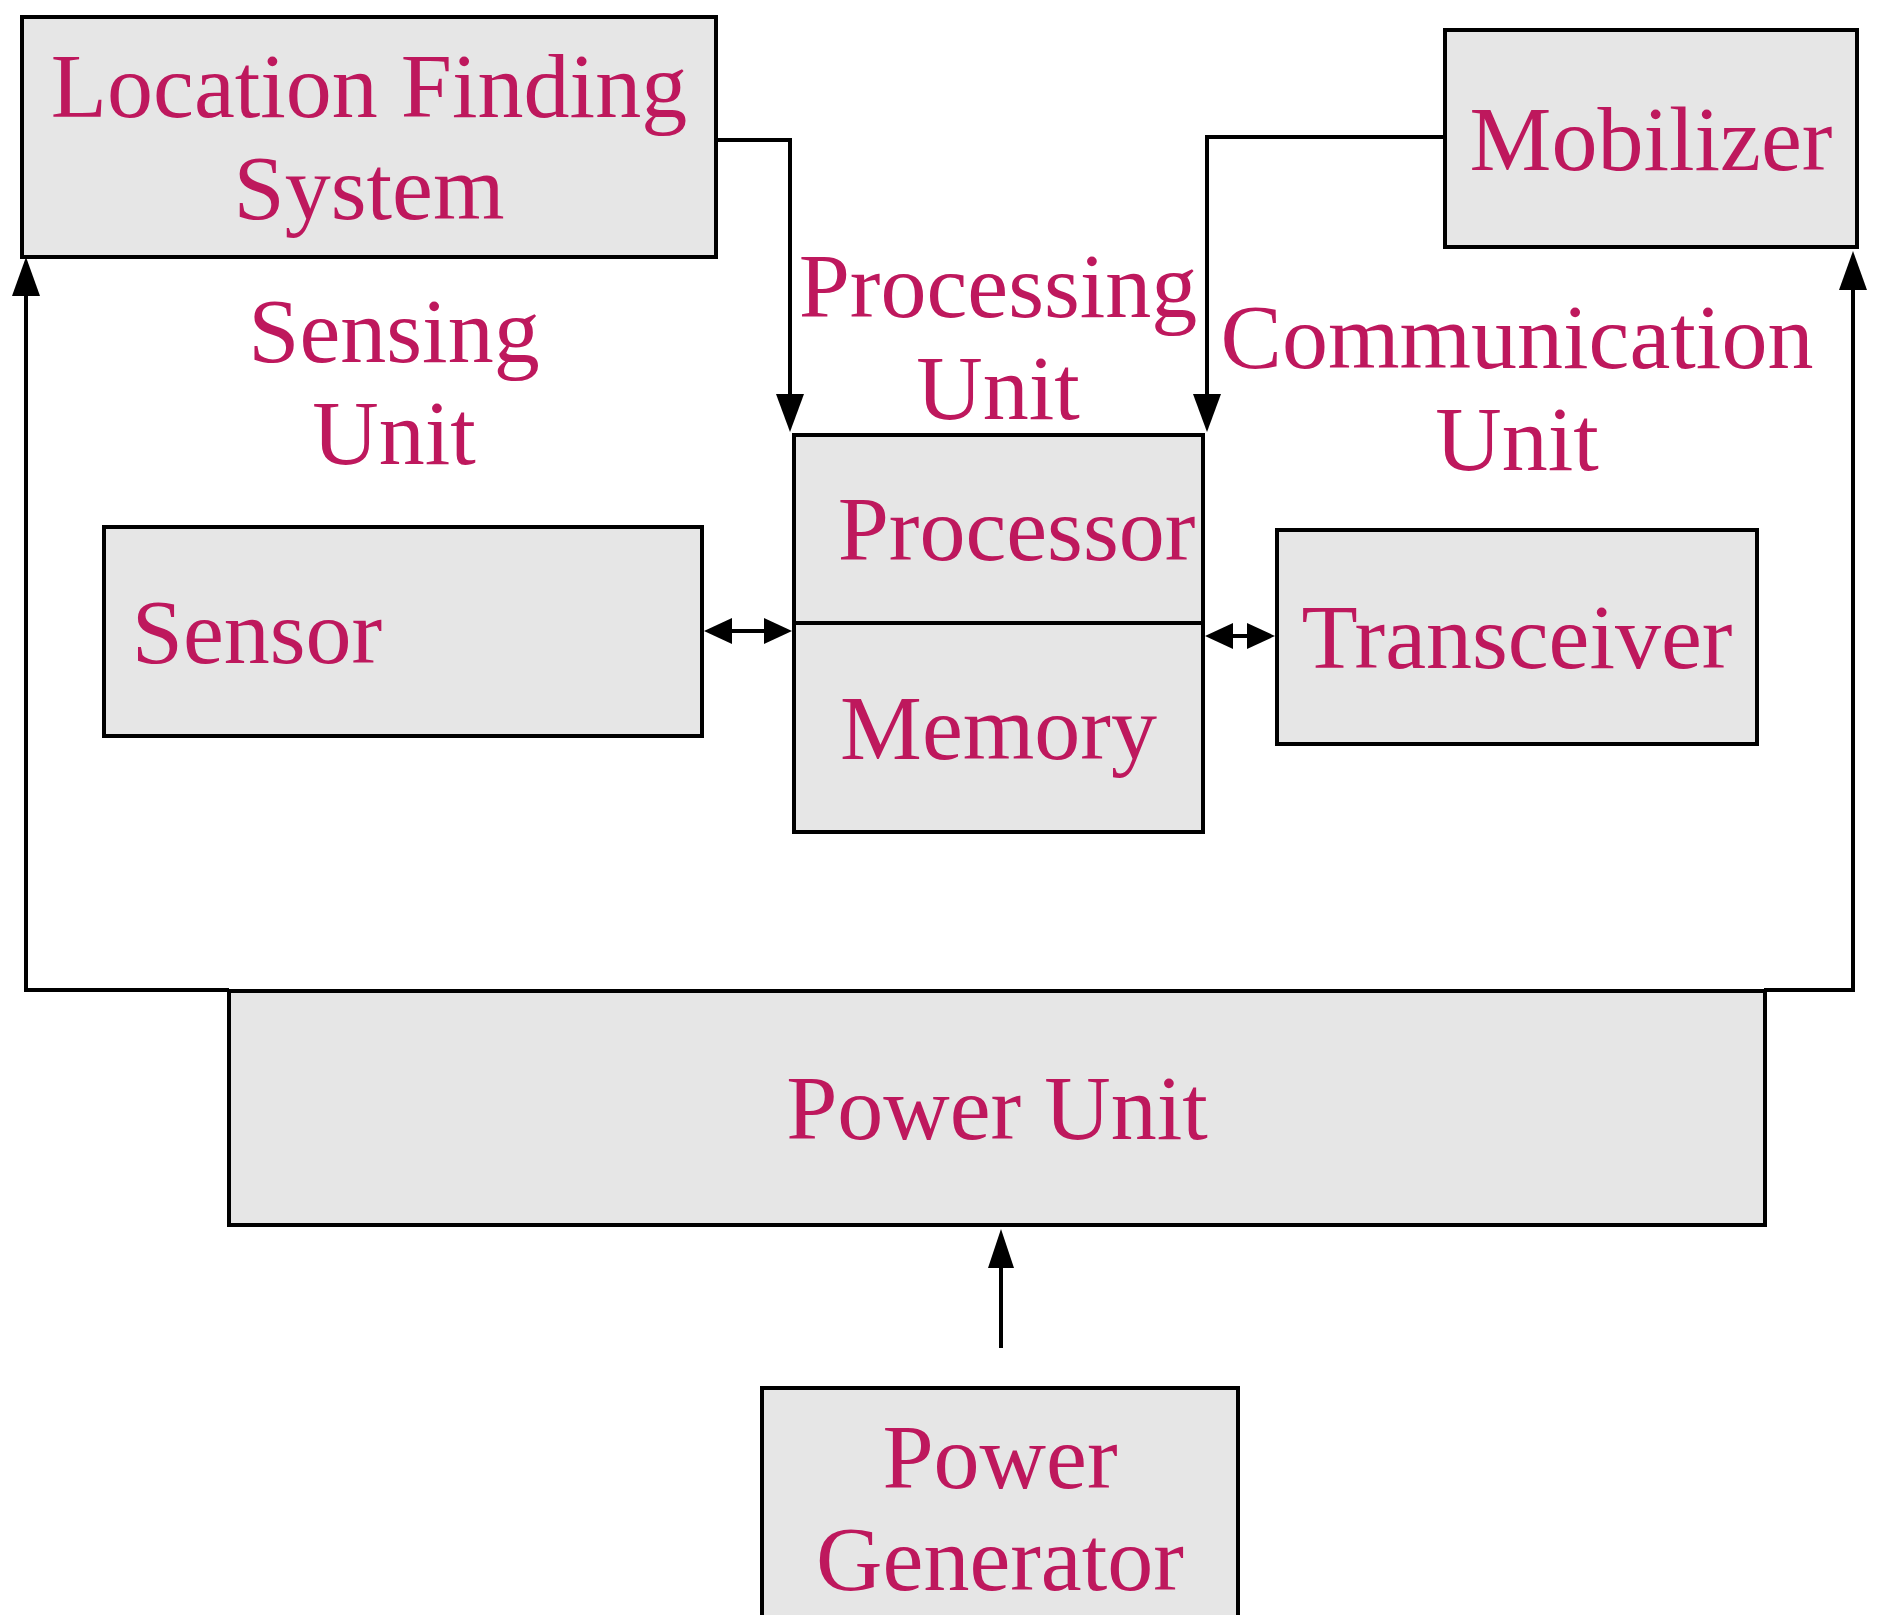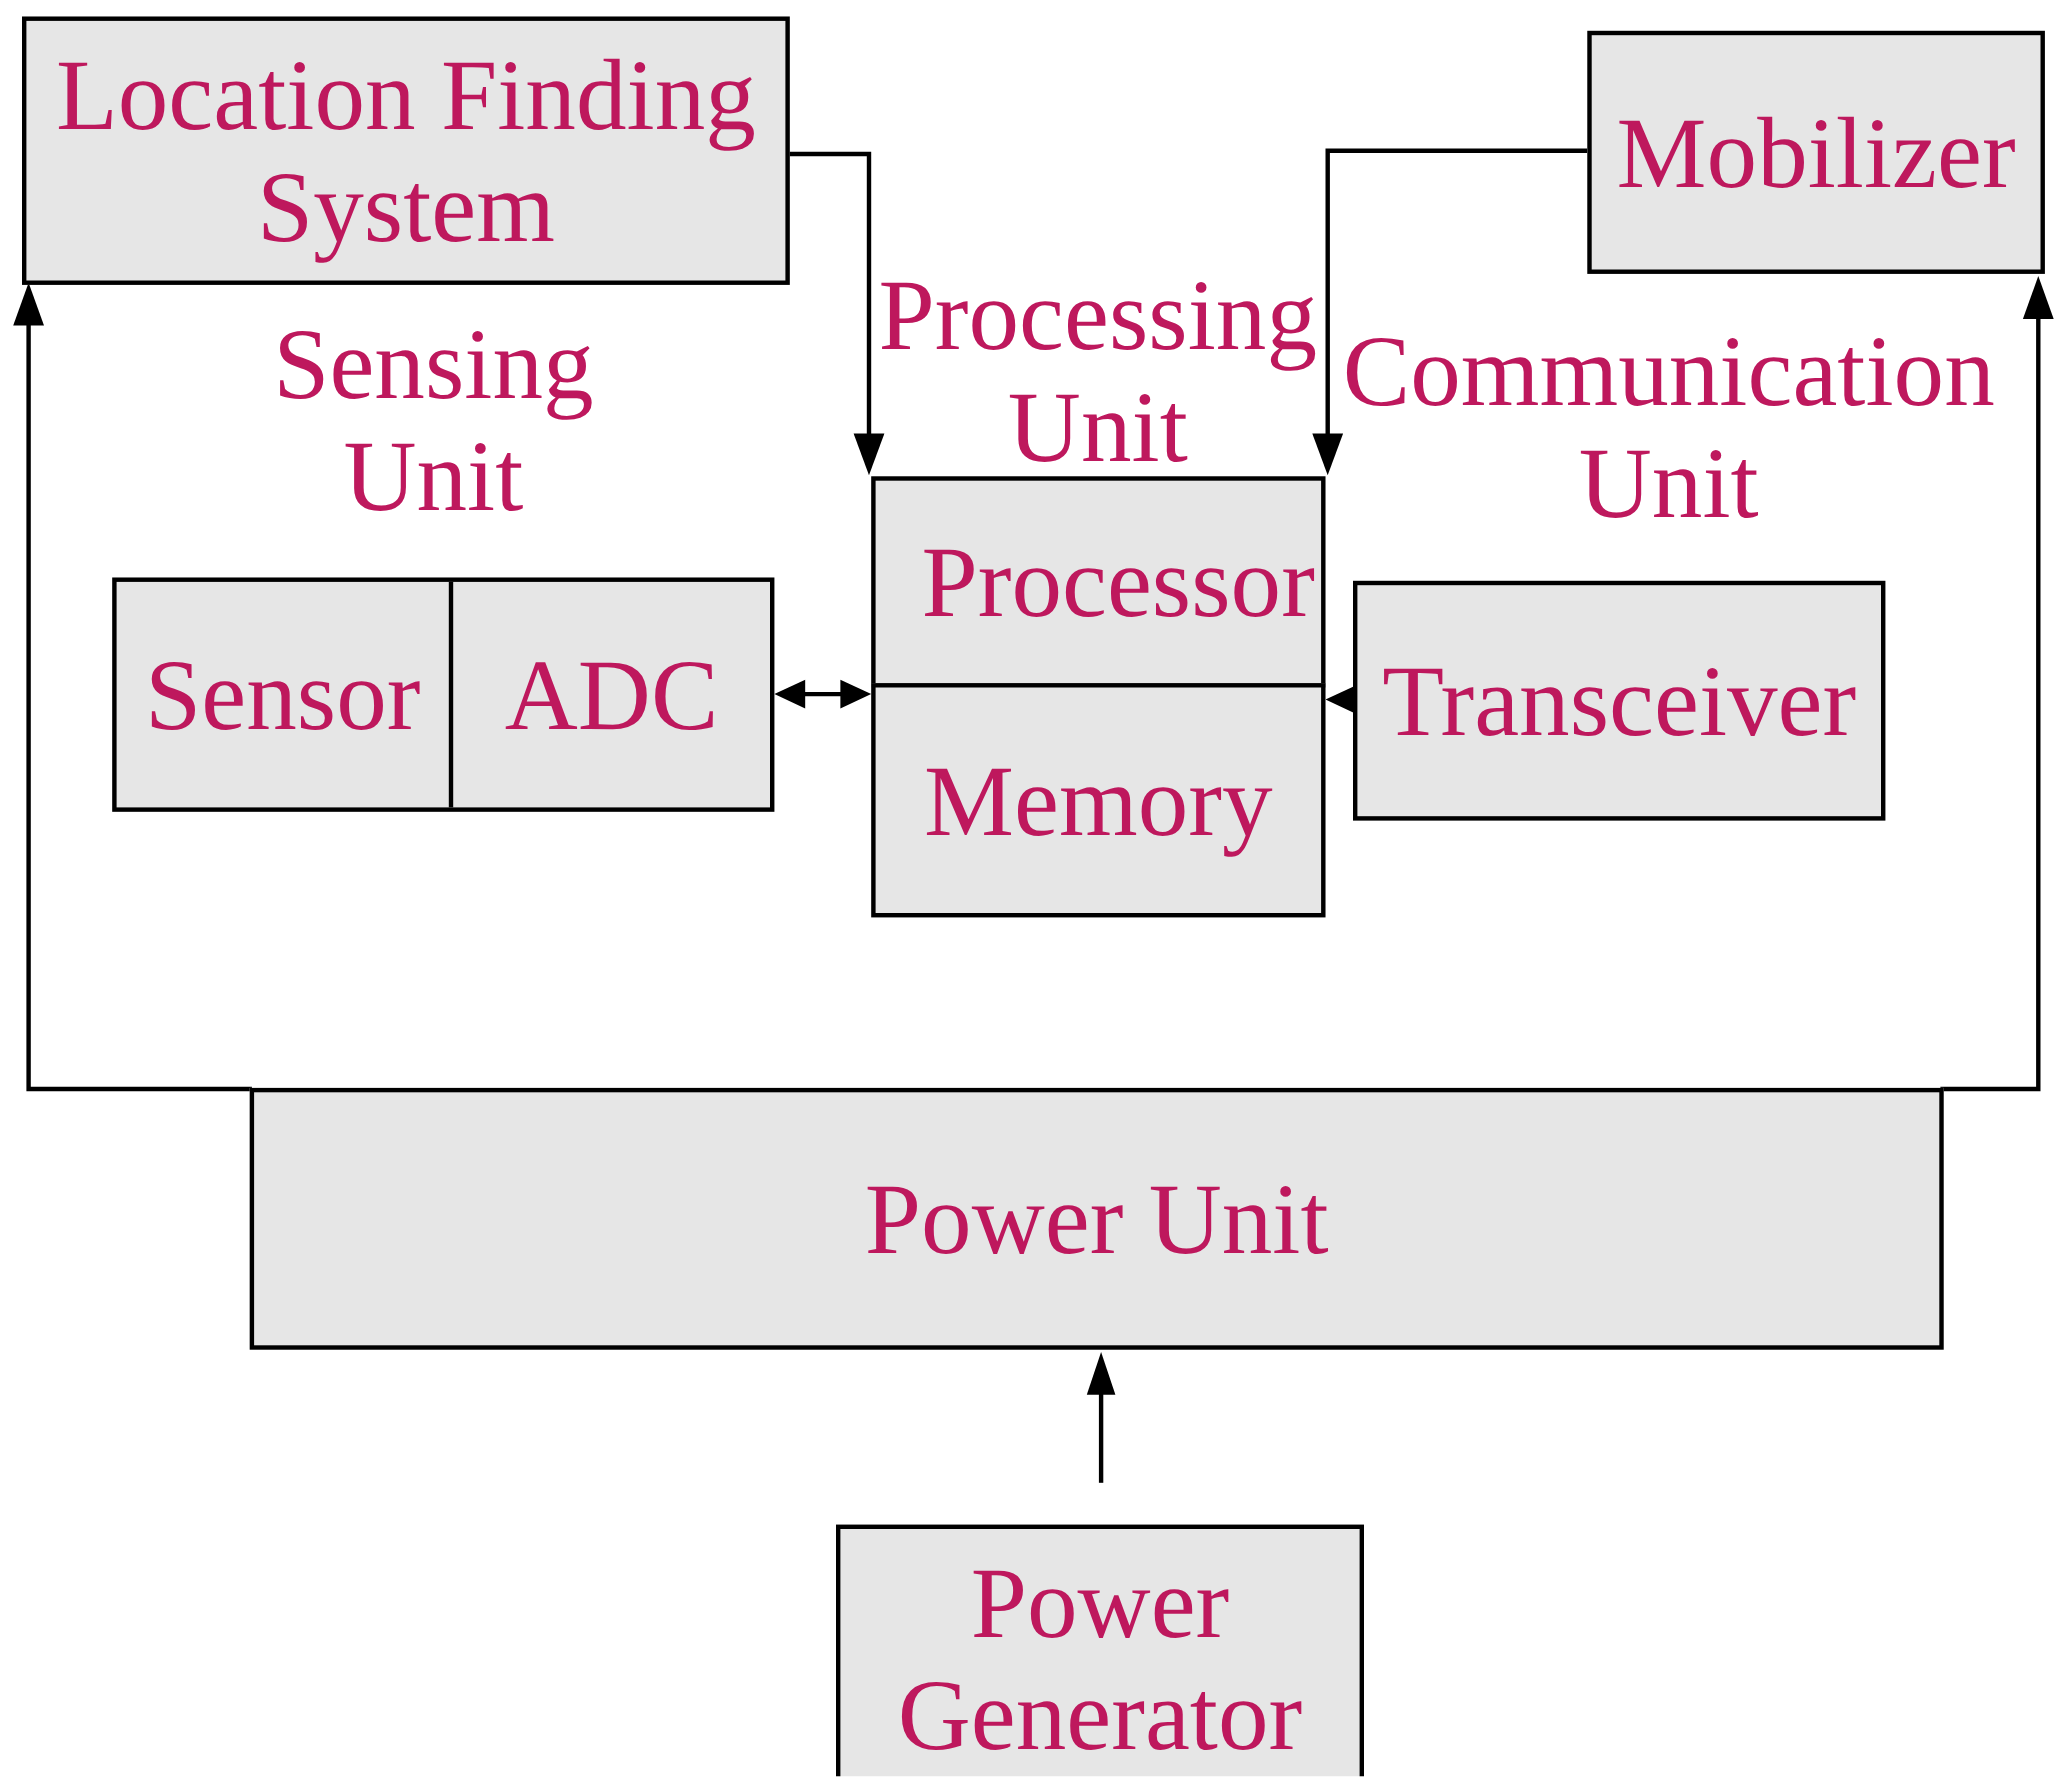--- a/index.html
+++ b/index.html
@@ -44,21 +44,21 @@
   #wires { position: absolute; left: 0; top: 0; width: 1881px; height: 1615px; }
 
   
   #lfs-box        { left: 20px;   top: 15px;   width: 698px;  height: 244px; }
   #mobilizer-box  { left: 1443px; top: 28px;   width: 416px;  height: 221px; }
   #sensing-box    { left: 102px;  top: 525px;  width: 602px;  height: 213px; padding: 0; }
   #sensor-cell    { width: 302px; }
   #adc-cell       { flex: 1 1 auto; border-left: 4px solid #000000; }
   #processor-box  { left: 792px;  top: 433px;  width: 413px;  height: 192px; padding-left: 36px; }
   #memory-box     { left: 792px;  top: 621px;  width: 413px;  height: 213px; }
-  #transceiver-box{ left: 1230px; top: 528px;  width: 484px;  height: 218px; }
+  #transceiver-box{ left: 1275px; top: 528px;  width: 484px;  height: 218px; }
   #power-unit-box { left: 227px;  top: 989px;  width: 1540px; height: 238px; }
   #power-generator-box { left: 760px; top: 1348px; width: 480px; height: 243px; }
 
   
   #sensing-label       { left: 94px;   top: 280px; width: 600px; }
   #processing-label    { left: 768px;  top: 235px; width: 460px; }
   #communication-label { left: 1197px; top: 286px; width: 640px; }
 </style>
 </head>
 <body>
@@ -114,23 +114,20 @@
 
   <div class="box" id="mobilizer-box" style="background-color: rgb(230, 230, 230);">
     <span>Mobilizer</span>
   </div>
 
   <div class="box" id="sensing-box" style="background-color: rgb(230, 230, 230);">
     <div class="cellrow">
       <div class="cell" id="sensor-cell">
         <span>Sensor</span>
       </div>
-      <div class="cell" id="adc-cell">
-        <span>ADC</span>
-      </div>
     </div>
   </div>
 
   <div class="box" id="processor-box" style="background-color: rgb(230, 230, 230);">
     <span>Processor</span>
   </div>
 
   <div class="box" id="memory-box" style="background-color: rgb(230, 230, 230);">
     <span>Memory</span>
   </div>

